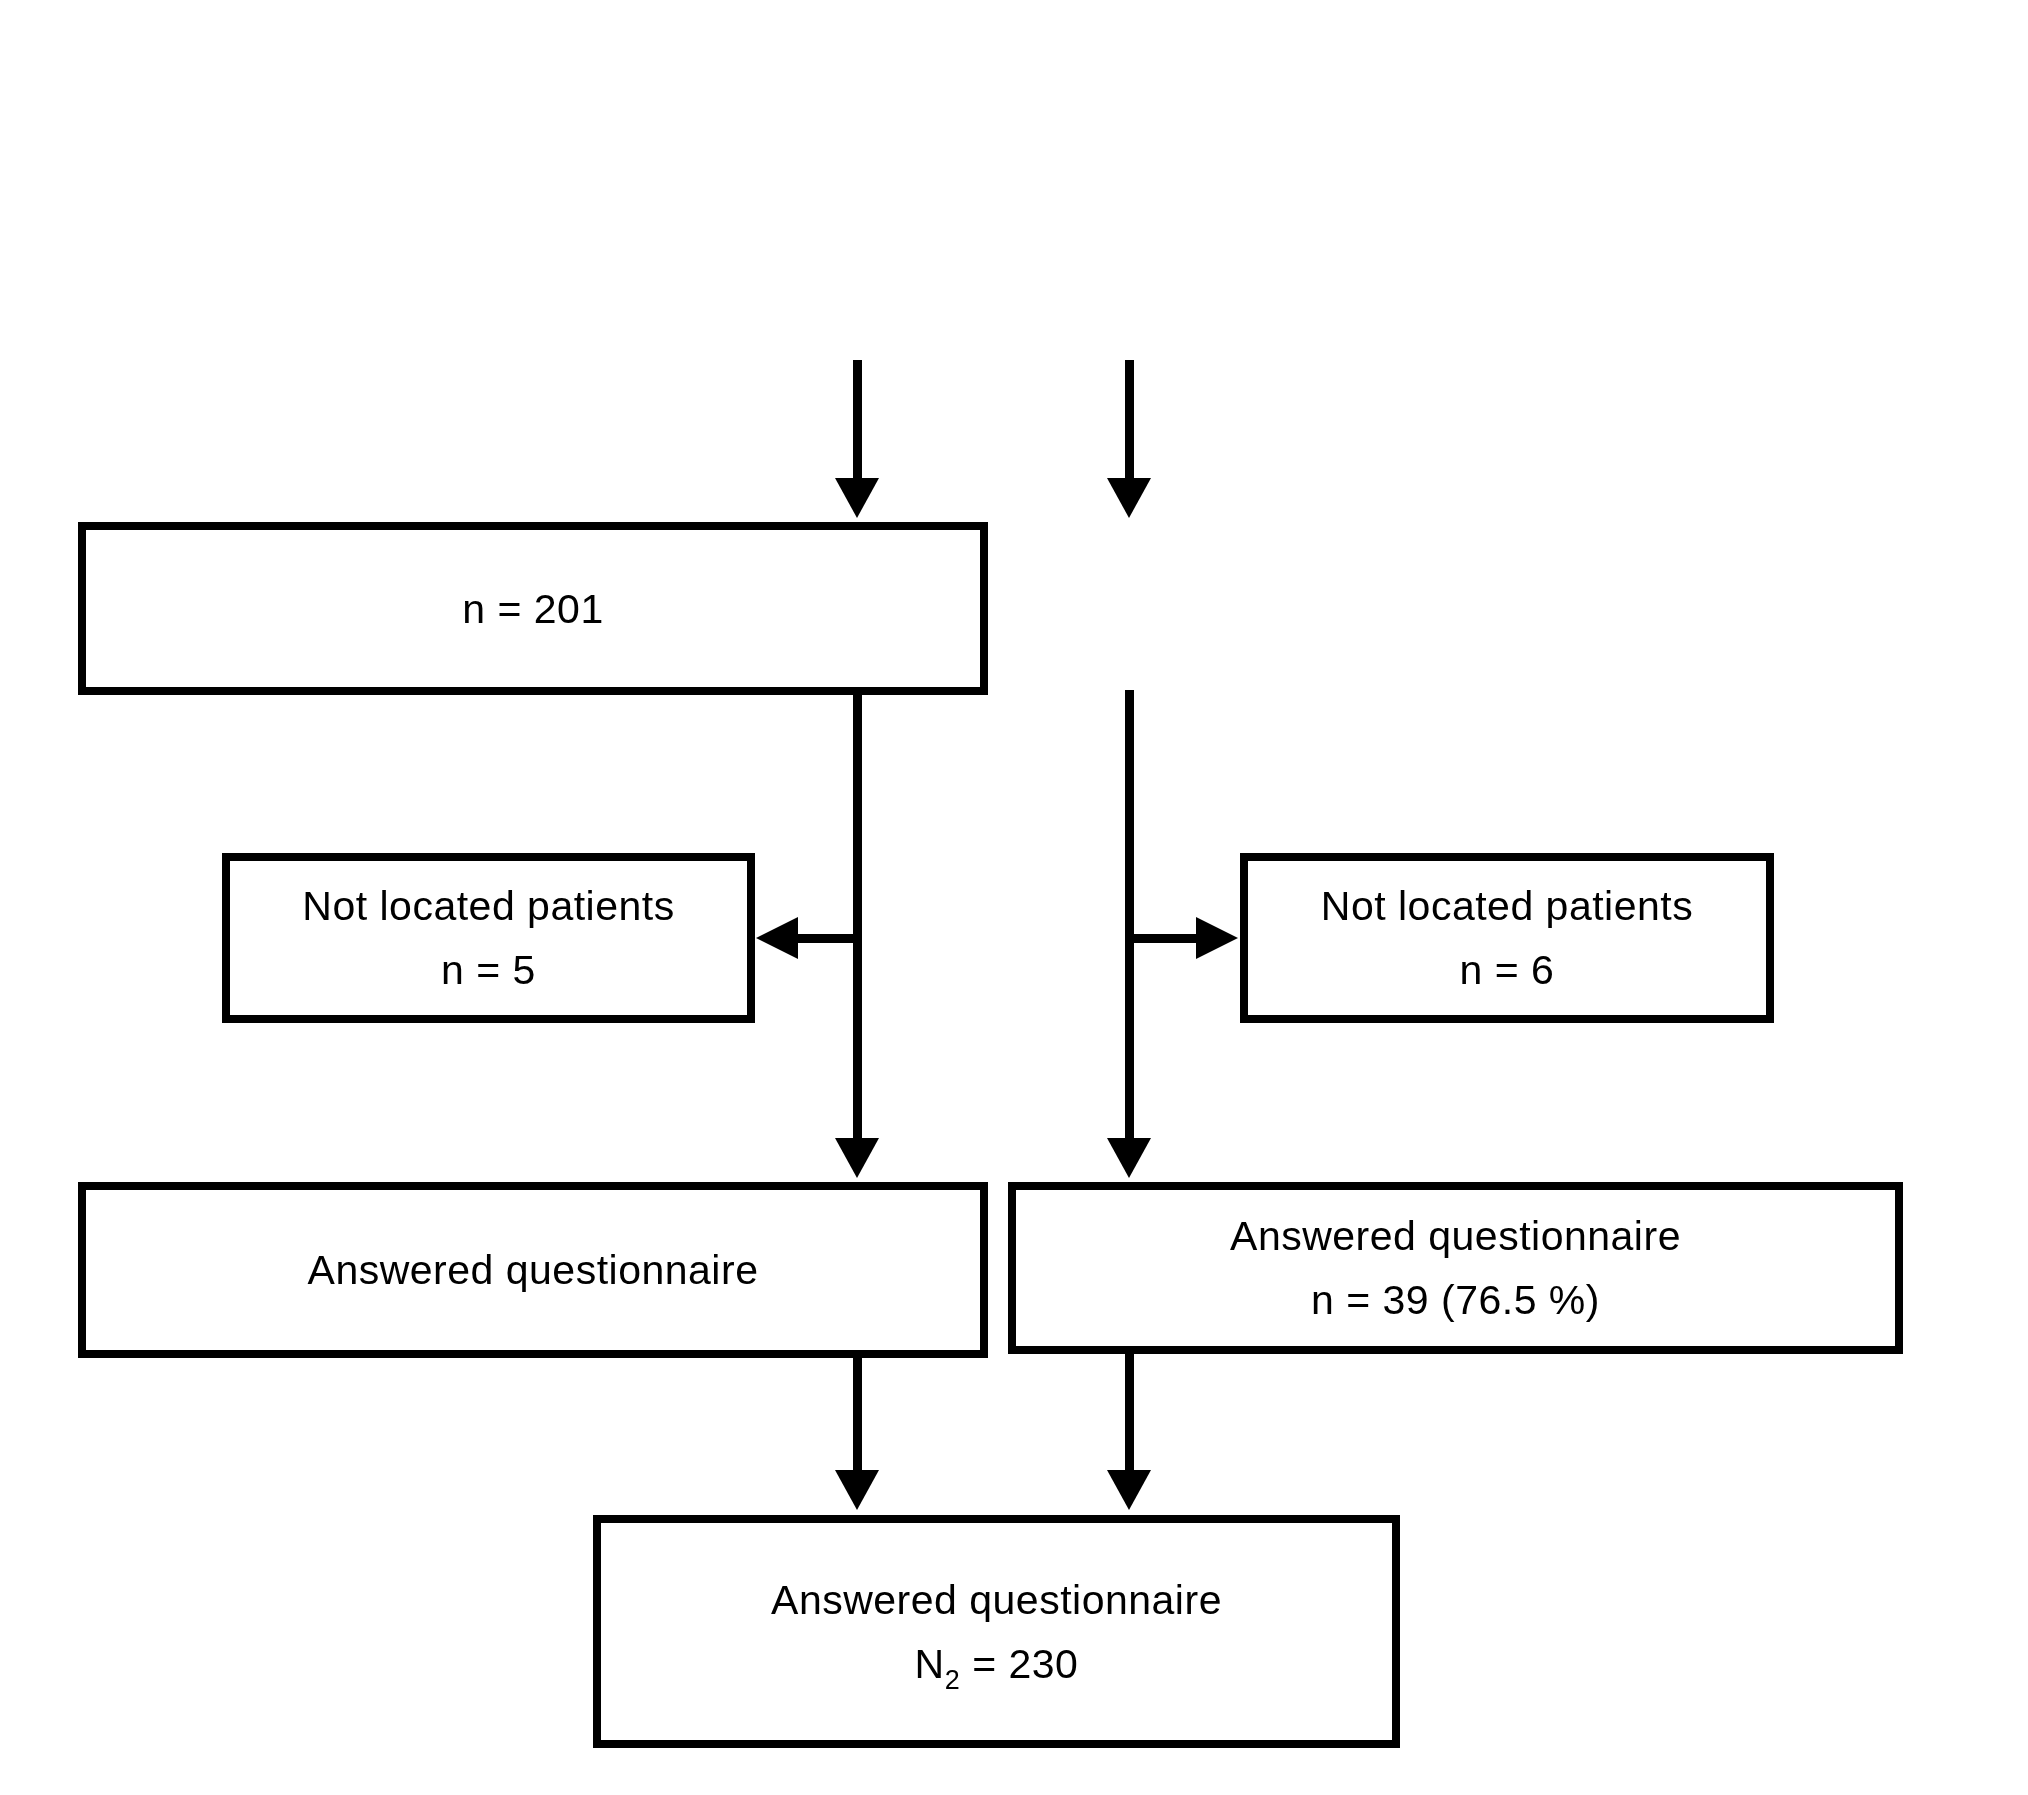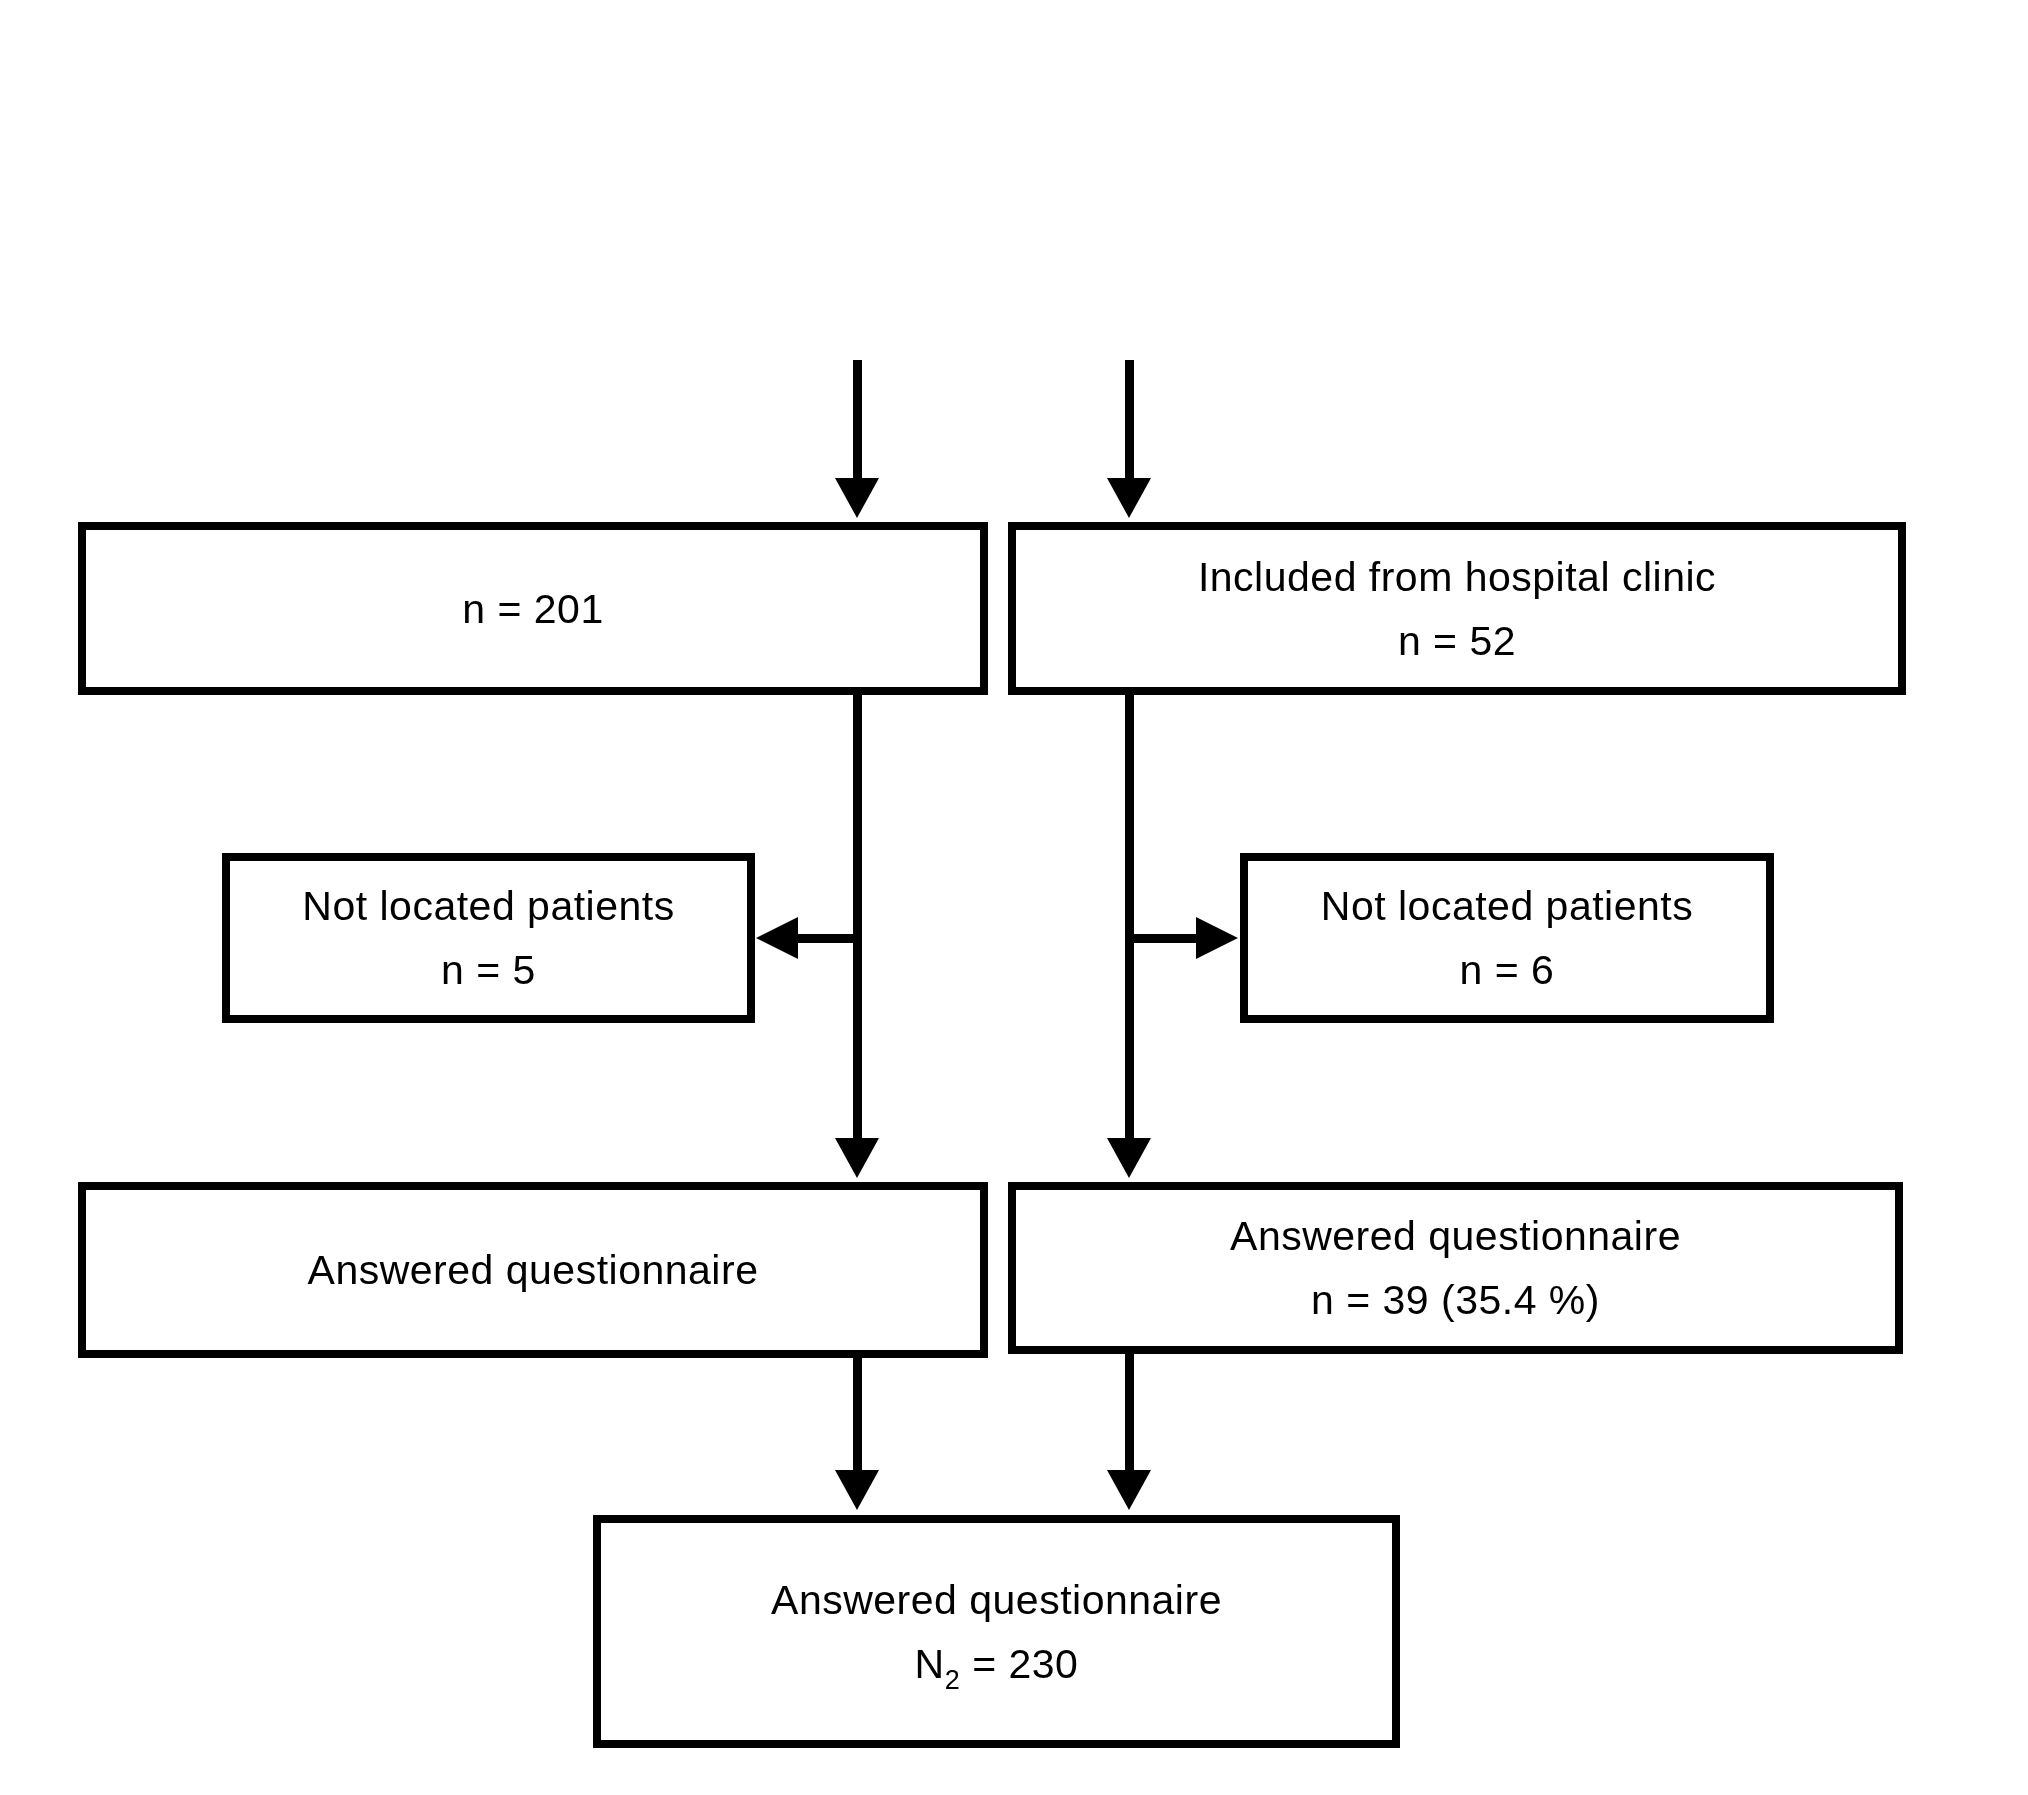--- a/index.html
+++ b/index.html
@@ -86,40 +86,36 @@
 </style>
 </head>
 <body>
 
 <div id="stage">
 
 
   <div class="box" id="box-specialist">
     <div class="line">n = 201</div>
   </div>
-  <div class="box" id="box-hospital">
-    <div class="line">Included from hospital clinic</div>
-    <div class="line">n = 52</div>
-  </div>
 
   <div class="box" id="box-notloc-sh">
     <div class="line">Not located patients</div>
     <div class="line">n = 5</div>
   </div>
   <div class="box" id="box-notloc-hosp">
     <div class="line">Not located patients</div>
     <div class="line">n = 6</div>
   </div>
 
   <div class="box" id="box-answered-sh">
     <div class="line">Answered questionnaire</div>
   </div>
   <div class="box" id="box-answered-hosp">
     <div class="line">Answered questionnaire</div>
-    <div class="line">n = 39 (35.4 %)</div>
+    <div class="line">n = 39 (76.5 %)</div>
   </div>
 
   <div class="box" id="box-final">
     <div class="line">Answered questionnaire</div>
     <div class="line"><span>N</span><sub class="nsub">2</sub><span> = 230</span></div>
   </div>
 
   <div class="vline" id="vl-top-left"></div>
   <div class="arrow-down" id="ah-top-left"></div>
   <div class="vline" id="vl-top-right"></div>

